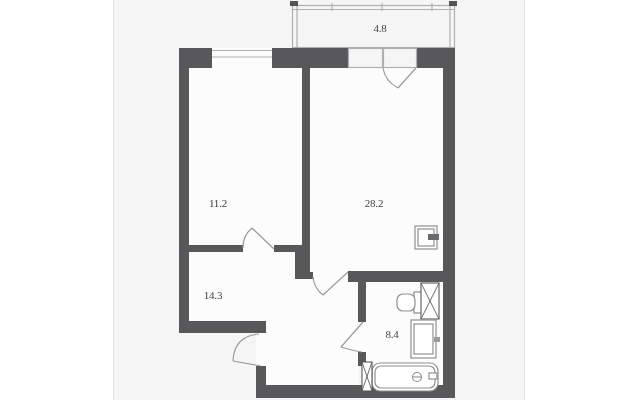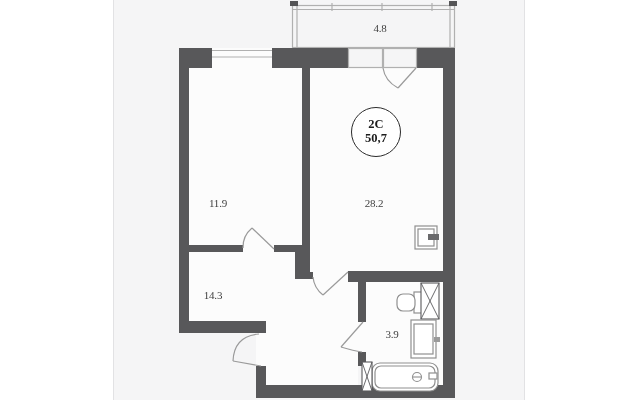--- a/index.html
+++ b/index.html
@@ -112,22 +112,18 @@
       <line x1="412" y1="377" x2="422" y2="377" class="doorline"></line>
       <rect x="429" y="373" width="8" height="6" class="fixture"></rect>
 
       <rect x="362" y="362" width="10" height="29" class="shaft"></rect>
       <line x1="362" y1="362" x2="372" y2="391" class="shaftx"></line>
       <line x1="372" y1="362" x2="362" y2="391" class="shaftx"></line>
     </g>
   </svg>
 
   <div class="area-label" style="left:380px;top:28px">4.8</div>
-  <div class="area-label" style="left:218px;top:203px">11.9</div>
+  <div class="area-label" style="left:218px;top:203px">11.2</div>
   <div class="area-label" style="left:374px;top:203px">28.2</div>
   <div class="area-label" style="left:213px;top:295px">14.3</div>
-  <div class="area-label" style="left:392px;top:334px">3.9</div>
+  <div class="area-label" style="left:392px;top:334px">8.4</div>
 
-  <div id="badge">
-    <span>2C</span>
-    <span>50,7</span>
-  </div>
 </div>
 
 </body></html>

